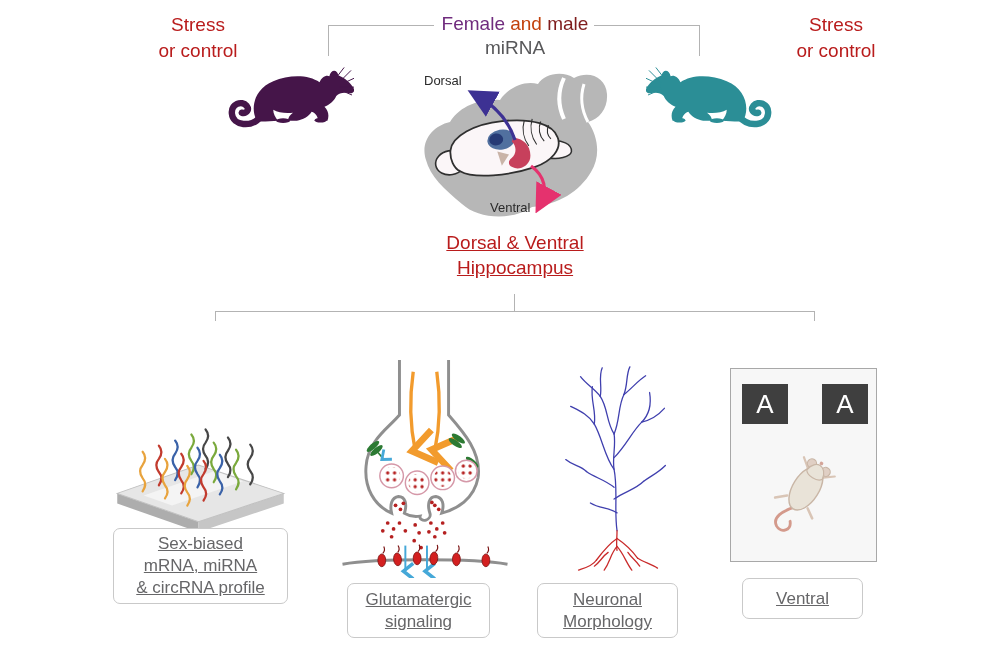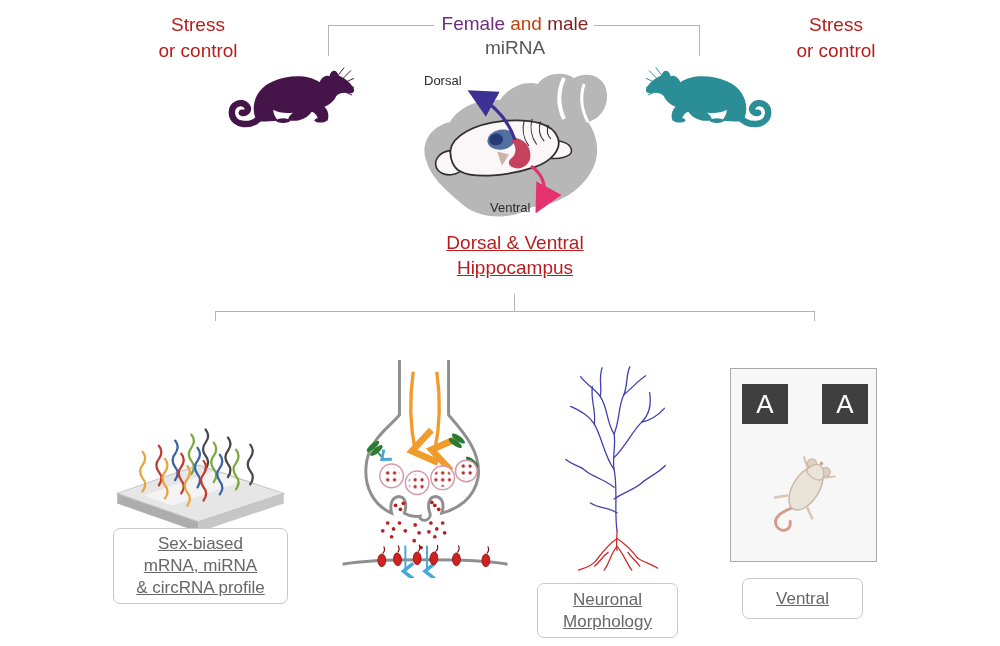--- a/index.html
+++ b/index.html
@@ -296,17 +296,19 @@
       <circle cx="38" cy="18" r="4.5" fill="#e0cfc4" stroke="#c9b6a6" stroke-width="1.2"></circle>
       <ellipse cx="30" cy="42" rx="13" ry="24" fill="#e9e3d8" stroke="#c9b6a6" stroke-width="1.4"></ellipse>
       <path d="M21 26 C23 12 37 12 39 26 C36 31 24 31 21 26 Z" fill="#e9e3d8" stroke="#c9b6a6" stroke-width="1.2"></path>
       <circle cx="30" cy="13" r="1.8" fill="#d4a498"></circle>
     </svg>
   </div>
 
   <div class="label-box multiline" style="left:113px; top:528px; width:175px; height:76px;">Sex-biased
 mRNA, miRNA
 &amp; circRNA profile</div>
+  <div class="label-box multiline" style="left:347px; top:583px; width:143px; height:55px;">Glutamatergic
+signaling</div>
   <div class="label-box multiline" style="left:537px; top:583px; width:141px; height:55px;">Neuronal
 Morphology</div>
   <div class="label-box multiline" style="left:742px; top:578px; width:121px; height:41px;">Ventral</div>
 
 </div>
 
 </body></html>

